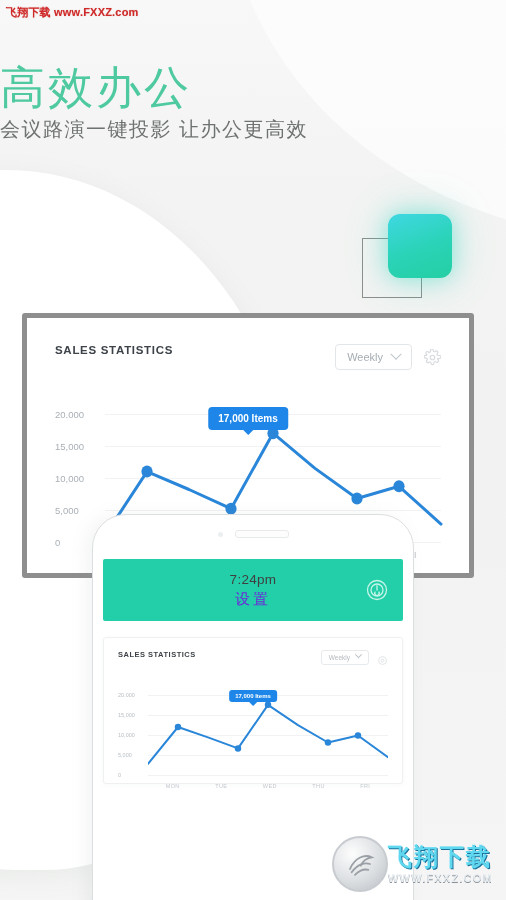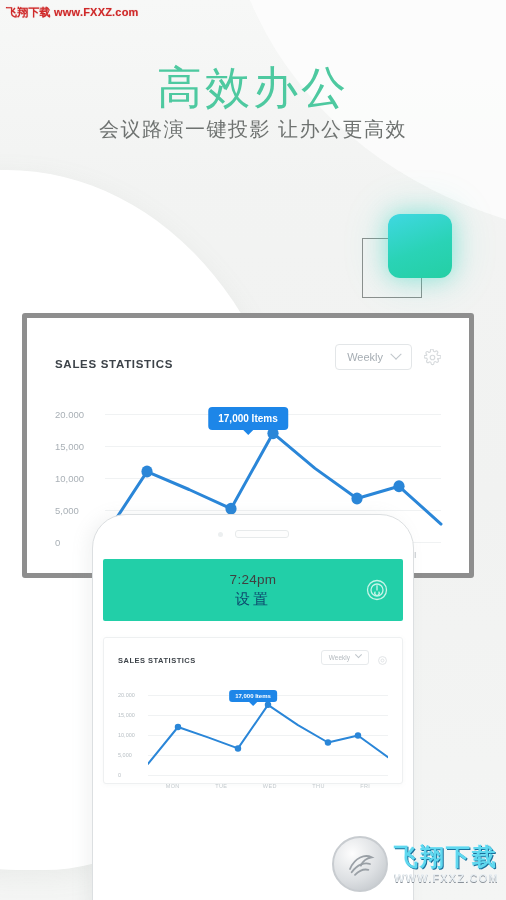--- a/index.html
+++ b/index.html
@@ -63,21 +63,20 @@
     white-space: nowrap;
     z-index: 40;
     text-shadow: 0 0 1px rgba(207,42,42,.4);
   }
 
   
   .hero {
     position: absolute;
     left: 0; right: 0;
     top: 62px;
-    text-align: center;
     z-index: 12;
   }
   .hero-title {
     font-size: 45px;
     line-height: 1.15;
     color: #4ec9a0;
     letter-spacing: 3px;
     font-weight: 400;
   }
   .hero-sub {
@@ -127,21 +126,21 @@
   }
   .dash {
     position: relative;
     width: 100%;
     height: 100%;
     box-sizing: border-box;
     padding: 26px 28px 10px 28px;
   }
   .dash-head {
     display: flex;
-    align-items: flex-end;
+    align-items: flex-start;
     justify-content: space-between;
   }
   .dash-title {
     font-size: 11.5px;
     font-weight: bold;
     letter-spacing: .7px;
     color: #3d4349;
   }
   .dash-ctrls {
     display: flex;
@@ -284,21 +283,21 @@
     flex-direction: column;
     align-items: center;
     justify-content: center;
   }
   .time {
     color: #404040;
     font-size: 13.5px;
     letter-spacing: .3px;
   }
   .settings-label {
-    color: #0c4a6e;
+    color: #6d28d9;
     font-size: 15px;
     letter-spacing: 3px;
     margin-top: 3px;
   }
   .pwr {
     position: absolute;
     right: 14px;
     top: 50%;
     margin-top: -12px;
     width: 24px; height: 24px;
@@ -336,21 +335,20 @@
   
   .brand {
     position: absolute;
     right: 8px;
     bottom: 8px;
     width: 166px;
     height: 56px;
     z-index: 60;
     display: flex;
     align-items: center;
-    gap: 6px;
   }
   .brand-mark {
     width: 52px; height: 52px;
     border-radius: 50%;
     background: radial-gradient(circle at 35% 30%, #fdfdfd 0%, #dcdfe2 55%, #b9bec3 100%);
     border: 2px solid #c8ccd0;
     display:flex; align-items:center; justify-content:center;
     flex: 0 0 auto;
   }
   .brand-text { display:flex; flex-direction:column; line-height:1; }

